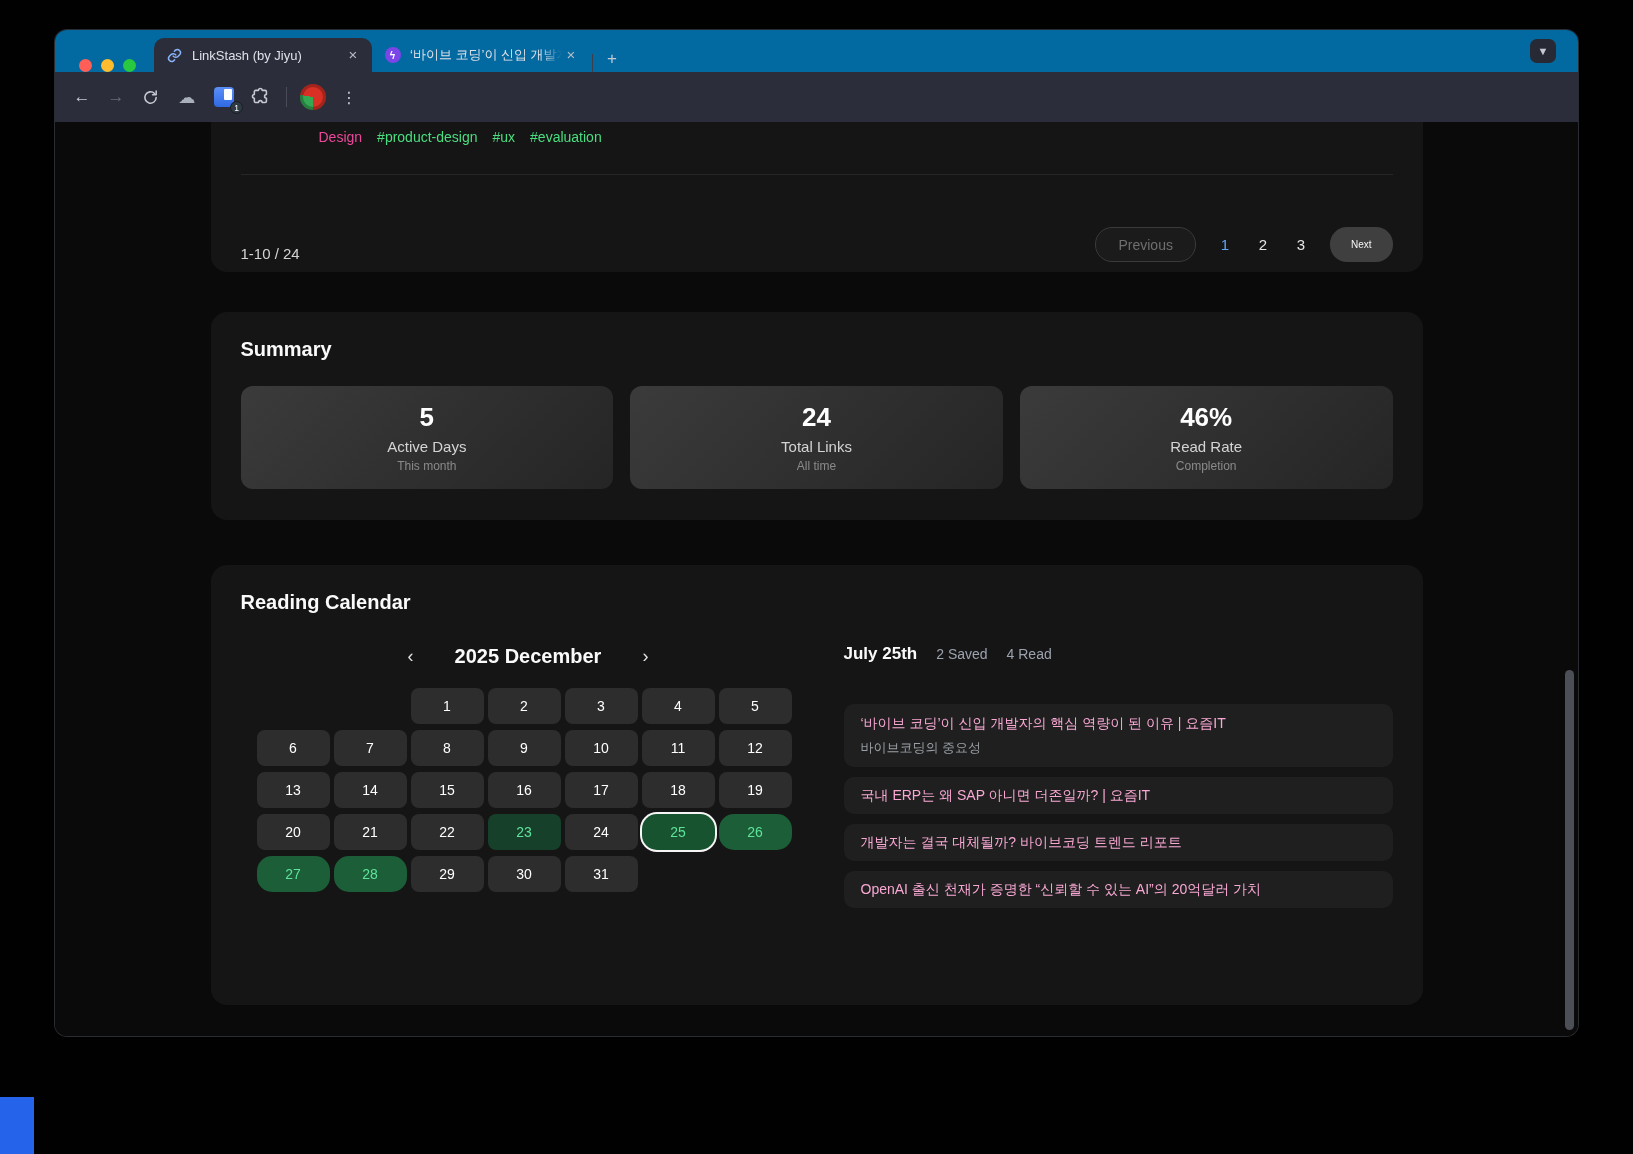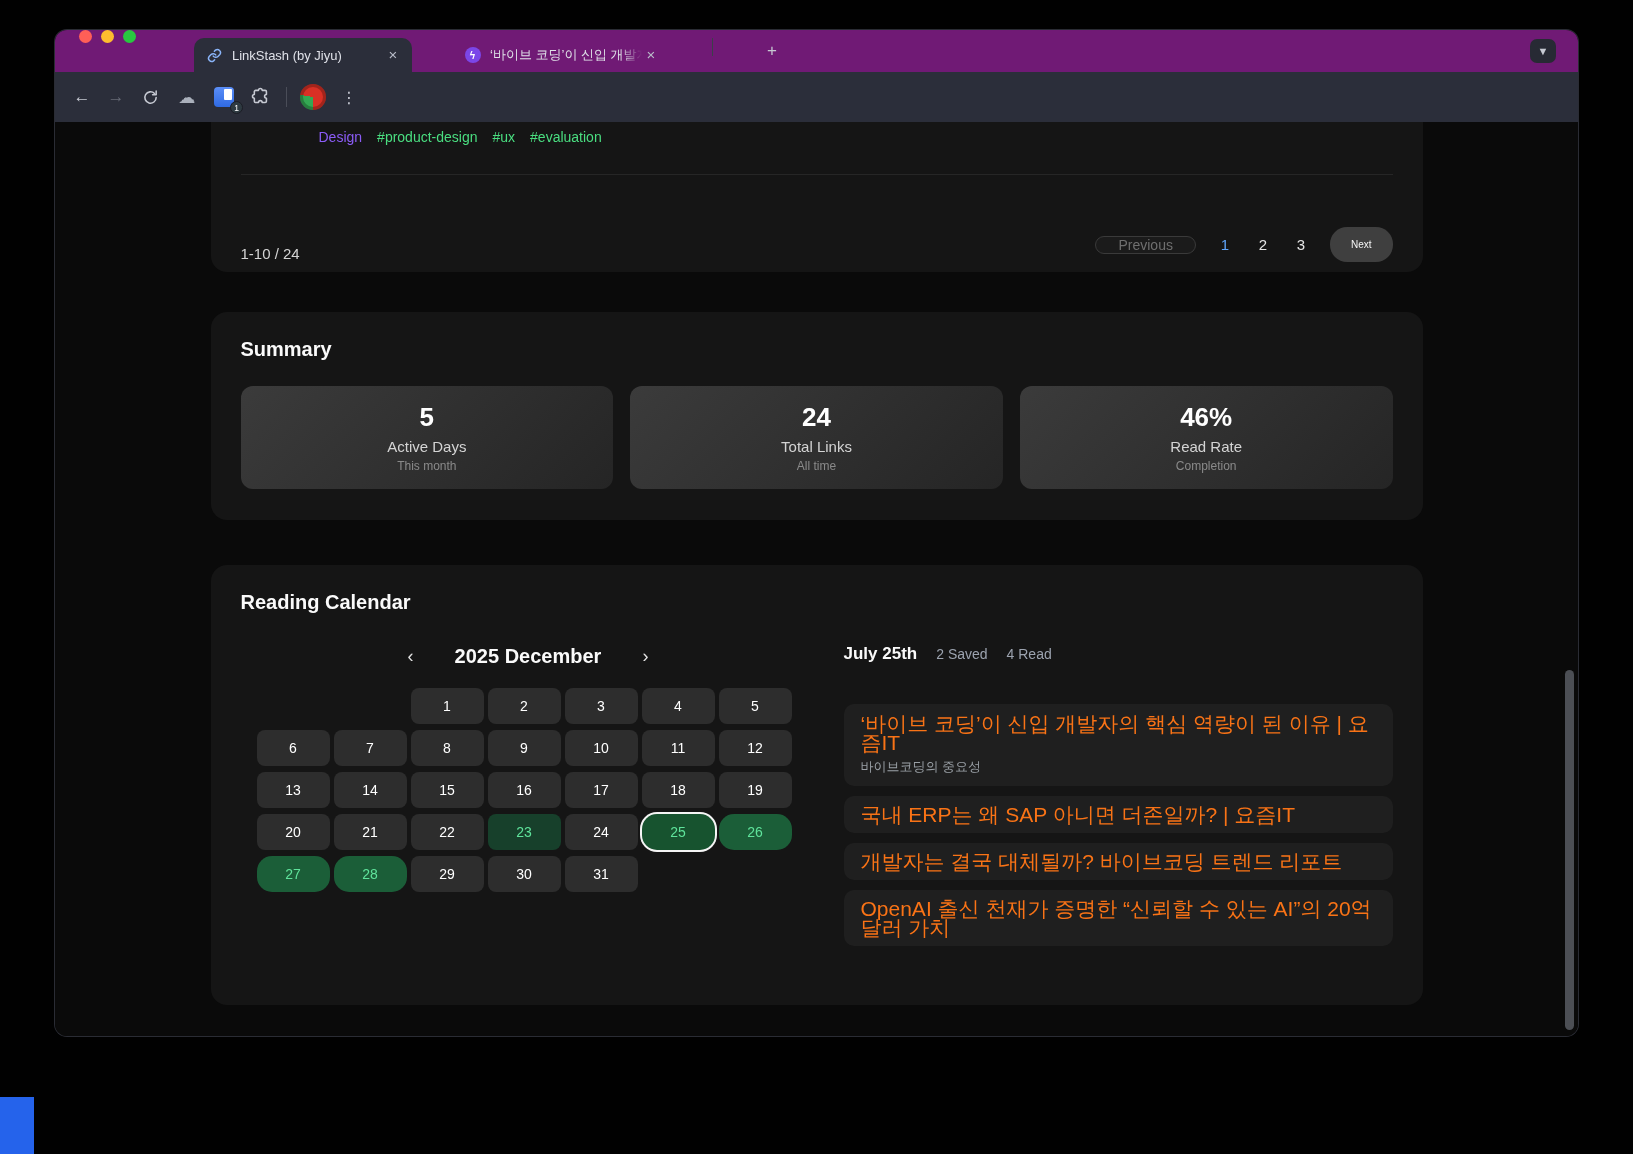--- a/index.html
+++ b/index.html
@@ -8,21 +8,21 @@
   .stage { position:relative; width:1633px; height:1154px; background:#010101; }
 
   
   .bg-fragment { position:absolute; left:0; top:1097px; width:34px; height:57px; background:#2563eb; }
 
   
   .window { position:absolute; left:55px; top:30px; width:1523px; height:1006px;
     border-radius:12px; overflow:hidden; background:#0a0a0a; box-shadow:0 0 0 1px #2a2c34; }
 
   
-  .tabstrip { position:relative; height:42px; background:#701a75; display:flex; align-items:flex-start;gap:40px; }
+  .tabstrip { position:relative; height:42px; background:#0369a1; display:flex; align-items:flex-end; }
   .traffic { display:flex; gap:9px; padding:0 18px 0 24px; }
   .traffic span { width:13px; height:13px; border-radius:50%; display:block; }
   .tl-red { background:#ff5f57; } .tl-yellow { background:#febc2e; } .tl-green { background:#28c840; }
   .tab { position:relative; height:34px; margin-top:8px; display:flex; align-items:center;
     padding:0 10px 0 12px; width:218px; color:#dfe1e8; font-size:13px; }
   .tab.active { background:#2b2e3a; border-radius:10px 10px 0 0; }
   .tab .favicon { width:17px; height:17px; margin-right:9px; flex:0 0 auto; display:flex; align-items:center; justify-content:center; }
   .tab .t-title { flex:1; white-space:nowrap; overflow:hidden; -webkit-mask-image:linear-gradient(90deg,#000 85%,transparent); mask-image:linear-gradient(90deg,#000 85%,transparent); }
   .tab .t-close { color:#b9bdc9; font-size:15px; width:18px; height:18px; line-height:17px; text-align:center; border-radius:4px; flex:0 0 auto; }
   .purple-fav { width:16px; height:16px; border-radius:50%; background:#7b46e8; color:#fff; font-size:10px;
@@ -57,27 +57,27 @@
   .dots { color:#c6c9d2; font-size:16px; letter-spacing:0; width:20px; text-align:center; }
 
   
   .content { position:relative; height:914px; background:#0a0a0a; overflow:hidden; }
   .container { width:1212px; margin:0 auto; }
 
   .card { background:#151515; border-radius:16px; }
 
   .partial-card { border-radius:0 0 16px 16px; height:150px; padding:0 30px; }
   .tags-row { display:flex; gap:15px; padding:7px 0 0 78px; font-size:14px; }
-  .tag-cat { color:#8b5cf6; }
+  .tag-cat { color:#ec4899; }
   .tag-hash { color:#4ade80; }
   .divider { height:1px; background:#262626; margin-top:29px; }
   .pager-row { display:flex; align-items:flex-end; justify-content:space-between; height:87px; }
   .range-label { color:#d4d4d4; font-size:15px; }
   .pager-right { display:flex; align-items:center; }
-  .btn-prev { height:18px; padding:0 22px; border:1px solid #3a3a3a; background:#1b1b1b; color:#6f6f6f;
+  .btn-prev { height:35px; padding:0 22px; border:1px solid #3a3a3a; background:#1b1b1b; color:#6f6f6f;
     border-radius:17px; font-size:14px; display:flex; align-items:center; }
   .page-nums { display:flex; margin:0 10px; }
   .page-num { width:38px; text-align:center; font-size:15px; color:#e5e5e5; cursor:default; }
   .page-num.current { color:#60a5fa; }
   .btn-next { height:35px; padding:0 21px; background:#3f3f3f; color:#f5f5f5; border-radius:17px;
     font-size:10px; display:flex; align-items:center; }
 
   .summary-card { margin-top:40px; height:208px; padding:26px 30px; }
   .card-title { color:#fafafa; font-size:20px; font-weight:700; }
   .stats-row { display:flex; gap:17px; margin-top:25px; }
@@ -104,21 +104,21 @@
   .day-cell.g2 { background:#1b5e38; color:#5fe39b;border-radius:15px; }
   .day-cell.selected { box-shadow:0 0 0 2px #f5f5f5; background:#17532f; }
 
   .cal-right { flex:1; margin-left:28px; }
   .day-detail-header { display:flex; align-items:baseline; gap:19px; padding-top:6px; }
   .day-detail-title { color:#fafafa; font-size:17px; font-weight:700; }
   .day-detail-stat { color:#9ca3af; font-size:14px; }
   .article-list { margin-top:40px; display:flex; flex-direction:column; gap:10px; }
   .article-card { background:#1f1f1f; border-radius:10px; padding:9px 17px; }
   .article-card.tall { padding:10px 17px; }
-  .article-title { color:#f97316; font-size:21px; line-height:19px; }
+  .article-title { color:#f9a8d4; font-size:14px; line-height:19px; }
   .article-sub { color:#9aa0a6; font-size:13px; margin-top:6px; }
 
   .scrollbar-thumb { position:absolute; right:4px; top:640px; width:9px; height:360px; border-radius:5px; background:#4c4f55; }
 
   svg { display:block; }
 </style>
 </head>
 <body>
 
 <div class="stage">

